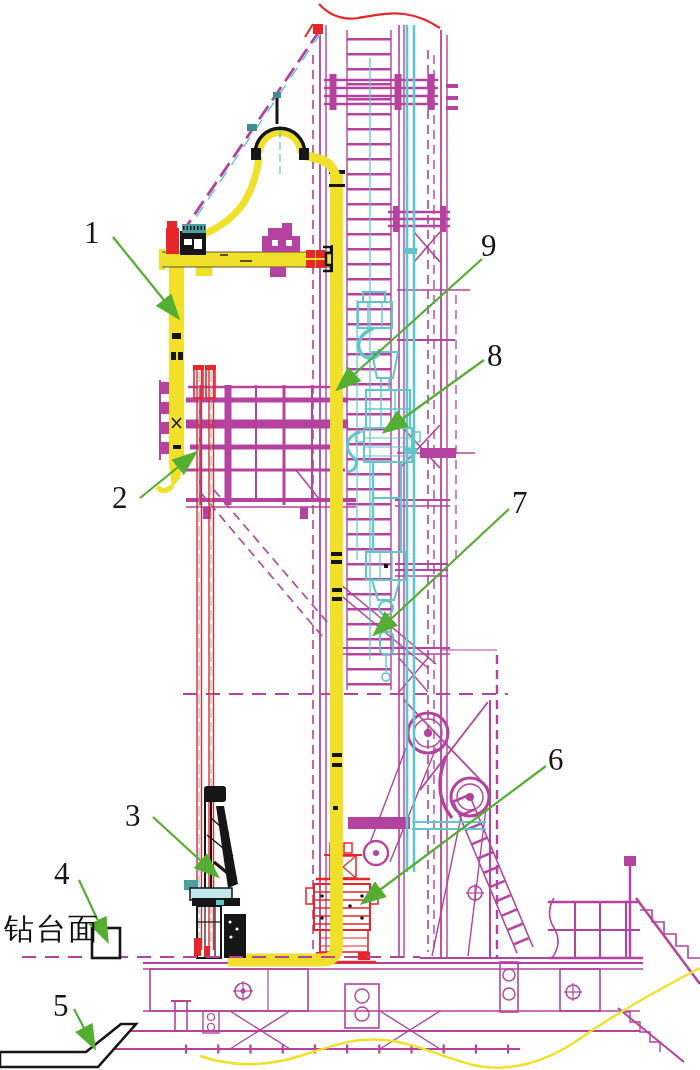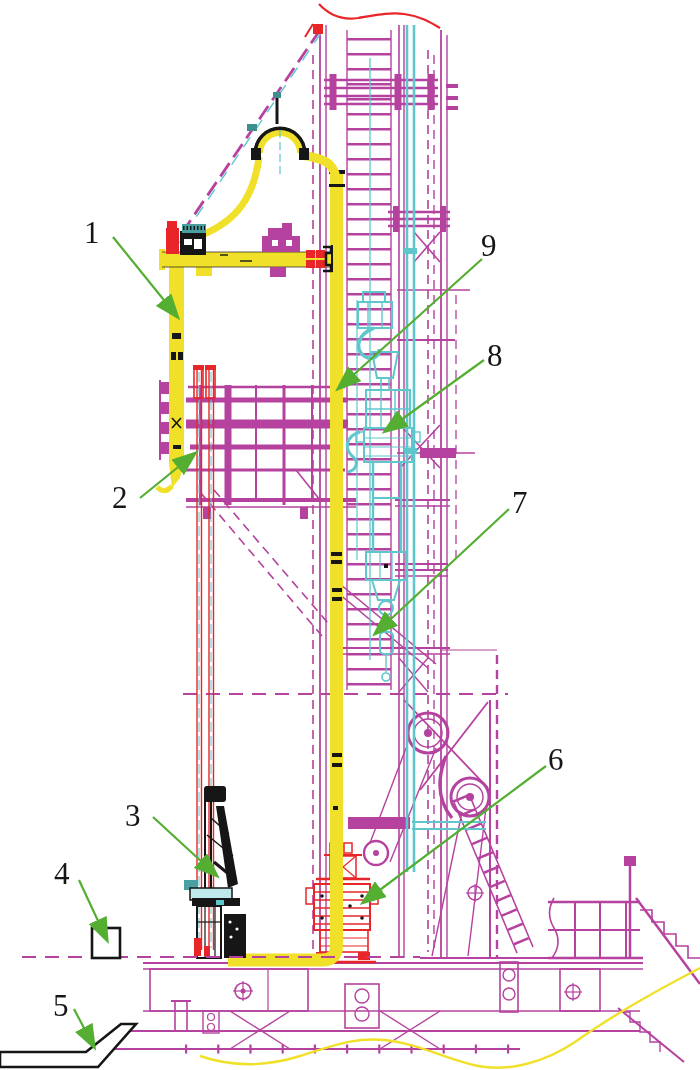--- a/index.html
+++ b/index.html
@@ -423,14 +423,15 @@
 
 <div class="callout" style="left:84px;  top:217px;">1</div>
 <div class="callout" style="left:112px; top:482px;">2</div>
 <div class="callout" style="left:125px; top:800px;">3</div>
 <div class="callout" style="left:54px;  top:858px;">4</div>
 <div class="callout" style="left:53px;  top:990px;">5</div>
 <div class="callout" style="left:548px; top:744px;">6</div>
 <div class="callout" style="left:512px; top:487px;">7</div>
 <div class="callout" style="left:487px; top:340px;">8</div>
 <div class="callout" style="left:481px; top:230px;">9</div>
+<div class="cn" style="left:4px; top:912px;">钻台面</div>
 
 </div>
 
 </body></html>

